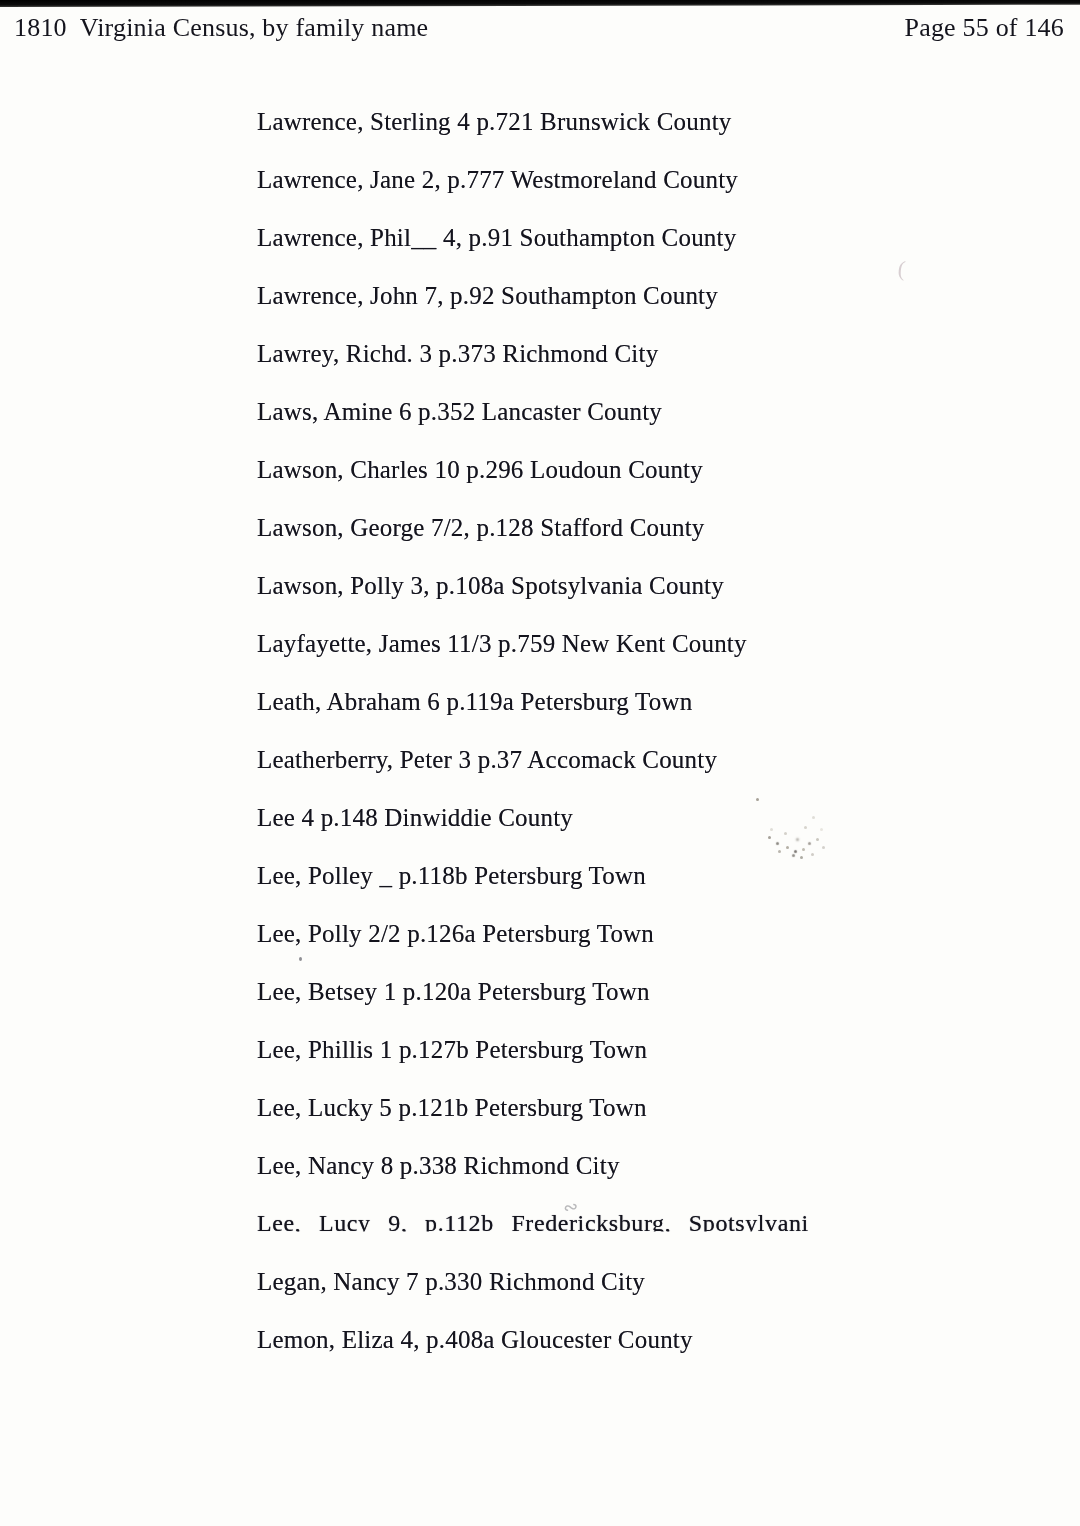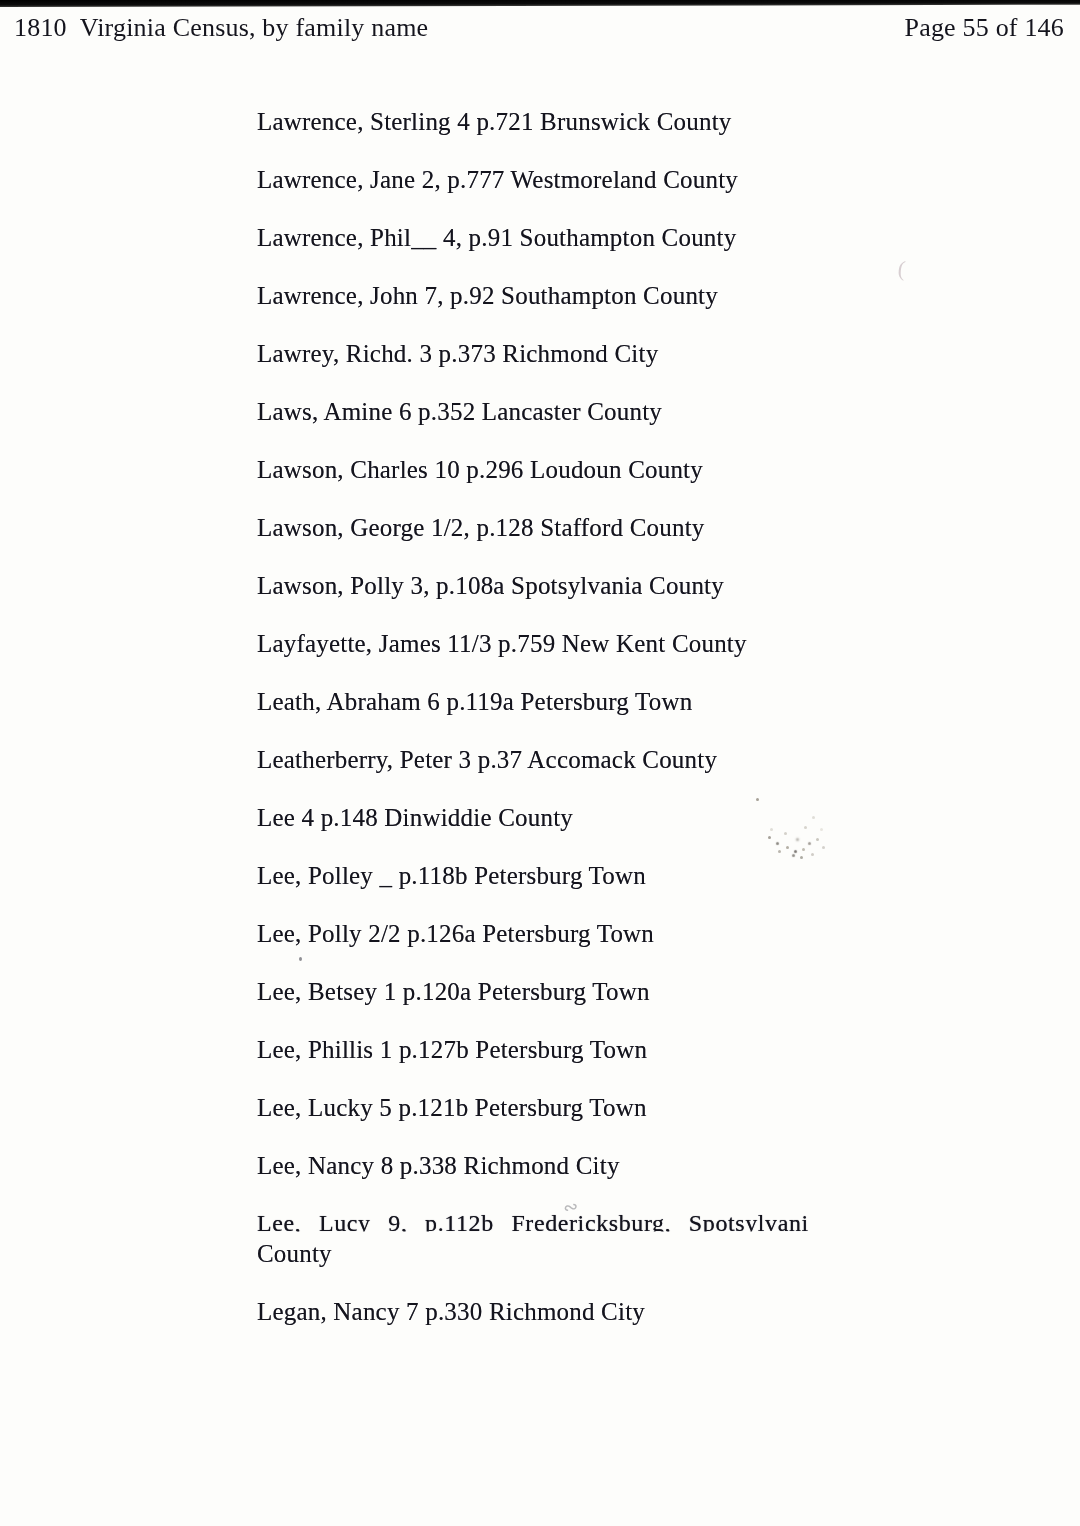--- a/index.html
+++ b/index.html
@@ -122,32 +122,33 @@
 </div>
 
 <div class="entries">
     <div class="entry"><span class="entry-text">Lawrence, Sterling 4 p.721 Brunswick County</span></div>
     <div class="entry"><span class="entry-text">Lawrence, Jane 2, p.777 Westmoreland County</span></div>
     <div class="entry"><span class="entry-text">Lawrence, Phil__ 4, p.91 Southampton County</span></div>
     <div class="entry"><span class="entry-text">Lawrence, John 7, p.92 Southampton County</span></div>
     <div class="entry"><span class="entry-text">Lawrey, Richd. 3 p.373 Richmond City</span></div>
     <div class="entry"><span class="entry-text">Laws, Amine 6 p.352 Lancaster County</span></div>
     <div class="entry"><span class="entry-text">Lawson, Charles 10 p.296 Loudoun County</span></div>
-    <div class="entry"><span class="entry-text">Lawson, George 1/2, p.128 Stafford County</span></div>
+    <div class="entry"><span class="entry-text">Lawson, George 7/2, p.128 Stafford County</span></div>
     <div class="entry"><span class="entry-text">Lawson, Polly 3, p.108a Spotsylvania County</span></div>
     <div class="entry"><span class="entry-text">Layfayette, James 11/3 p.759 New Kent County</span></div>
     <div class="entry"><span class="entry-text">Leath, Abraham 6 p.119a Petersburg Town</span></div>
     <div class="entry"><span class="entry-text">Leatherberry, Peter 3 p.37 Accomack County</span></div>
     <div class="entry"><span class="entry-text">Lee 4 p.148 Dinwiddie County</span></div>
     <div class="entry"><span class="entry-text">Lee, Polley _ p.118b Petersburg Town</span></div>
     <div class="entry"><span class="entry-text">Lee, Polly 2/2 p.126a Petersburg Town</span></div>
     <div class="entry"><span class="entry-text">Lee, Betsey 1 p.120a Petersburg Town</span></div>
     <div class="entry"><span class="entry-text">Lee, Phillis 1 p.127b Petersburg Town</span></div>
     <div class="entry"><span class="entry-text">Lee, Lucky 5 p.121b Petersburg Town</span></div>
     <div class="entry"><span class="entry-text">Lee, Nancy 8 p.338 Richmond City</span></div>
-    <div class="entry degraded-entry"><span class="degraded-line">Lee, Lucy 9, p.112b Fredericksburg, Spotsylvani</span><span class="entry-text wrap-line">County</span></div>
+    <div class="entry degraded-entry"><span class="degraded-line">Lee, Lucy 9, p.112b Fredericksburg, Spotsylvani</span></div>
     <div class="entry"><span class="entry-text">Legan, Nancy 7 p.330 Richmond City</span></div>
+    <div class="entry"><span class="entry-text">Lemon, Eliza 4, p.408a Gloucester County</span></div>
   </div>
 
 <div class="smudge"></div>
 <span class="paren-artifact">(</span>
 <span class="squiggle-artifact">∾</span>
 <div class="dot-artifact"></div>
 
 </body></html>

